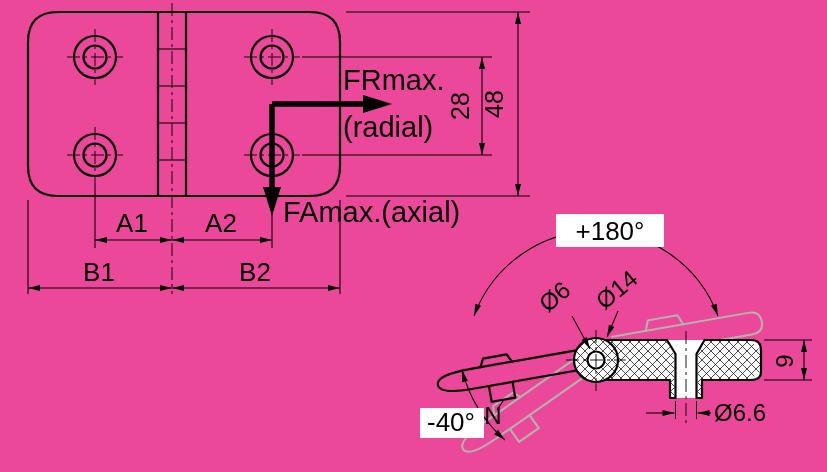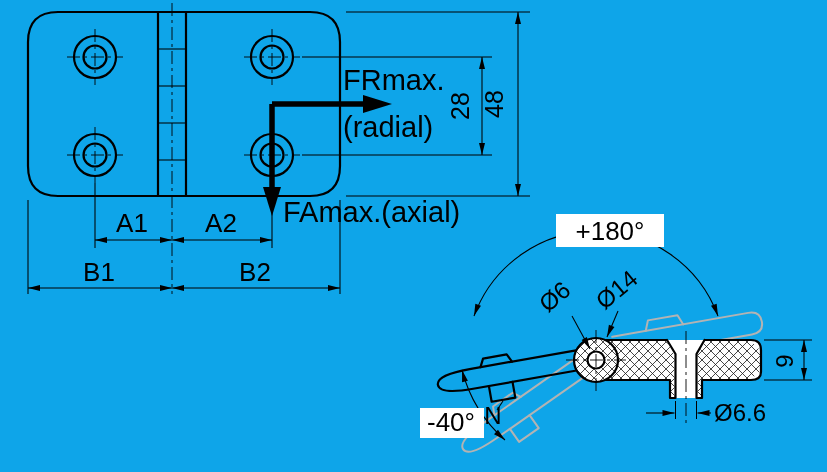--- a/index.html
+++ b/index.html
@@ -1,16 +1,16 @@
 <!DOCTYPE html>
 <html><head>
 <meta charset="utf-8">
 <style>
   html,body{margin:0;padding:0;background:#fff;}
-  .sheet{width:827px;height:472px;background:#0ea5e9;overflow:hidden;position:relative;}
+  .sheet{width:827px;height:472px;background:#ec4899;overflow:hidden;position:relative;}
   svg{display:block;}
   .s2{stroke:#000;stroke-width:2.2;fill:none;stroke-linejoin:round;stroke-linecap:round;}
   .s1{stroke:#000;stroke-width:1.05;fill:none;}
   .cl{stroke:#000;stroke-width:0.9;fill:none;stroke-dasharray:13 4 3 4;}
   .gray{stroke:#b3b3b3;stroke-width:2;fill:none;stroke-linejoin:round;stroke-linecap:round;}
   text{font-family:"Liberation Sans","DejaVu Sans",sans-serif;fill:#000;}
   .t29{font-size:29px;}
   .t26{font-size:26px;}
   .t25{font-size:25px;}
   .t24{font-size:24px;}

